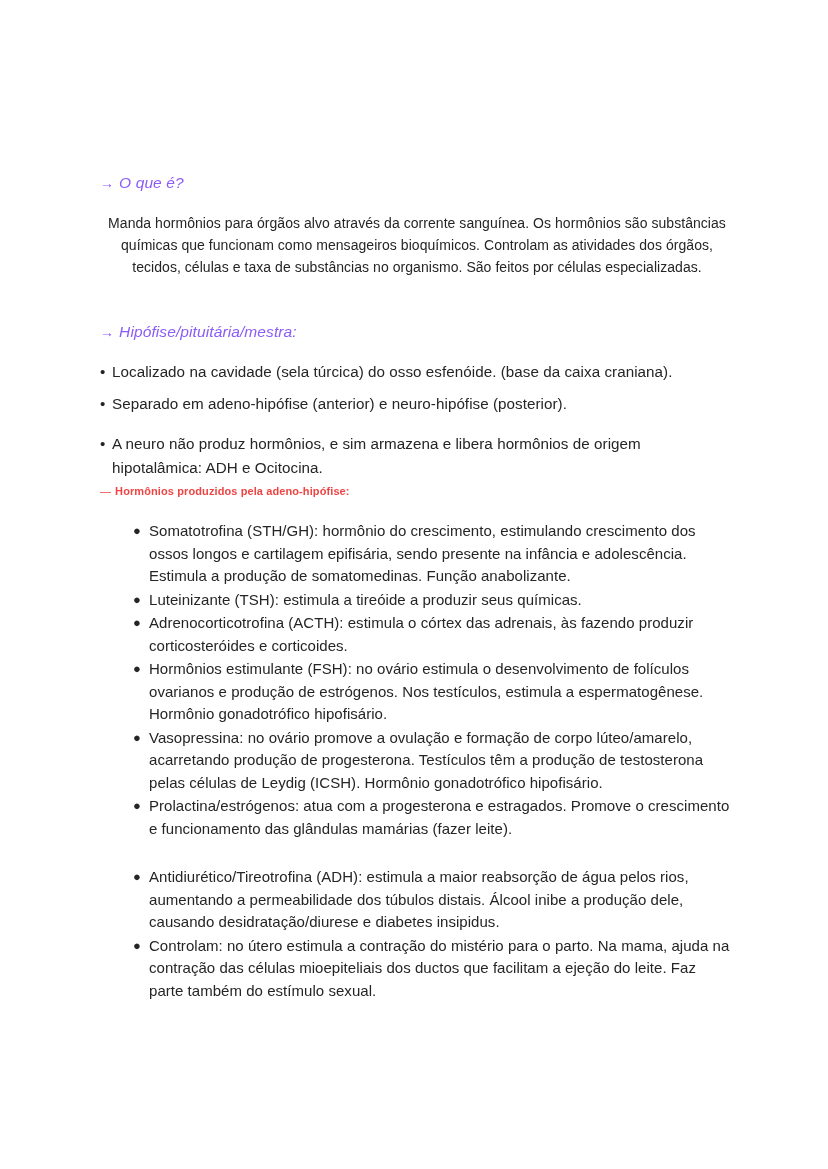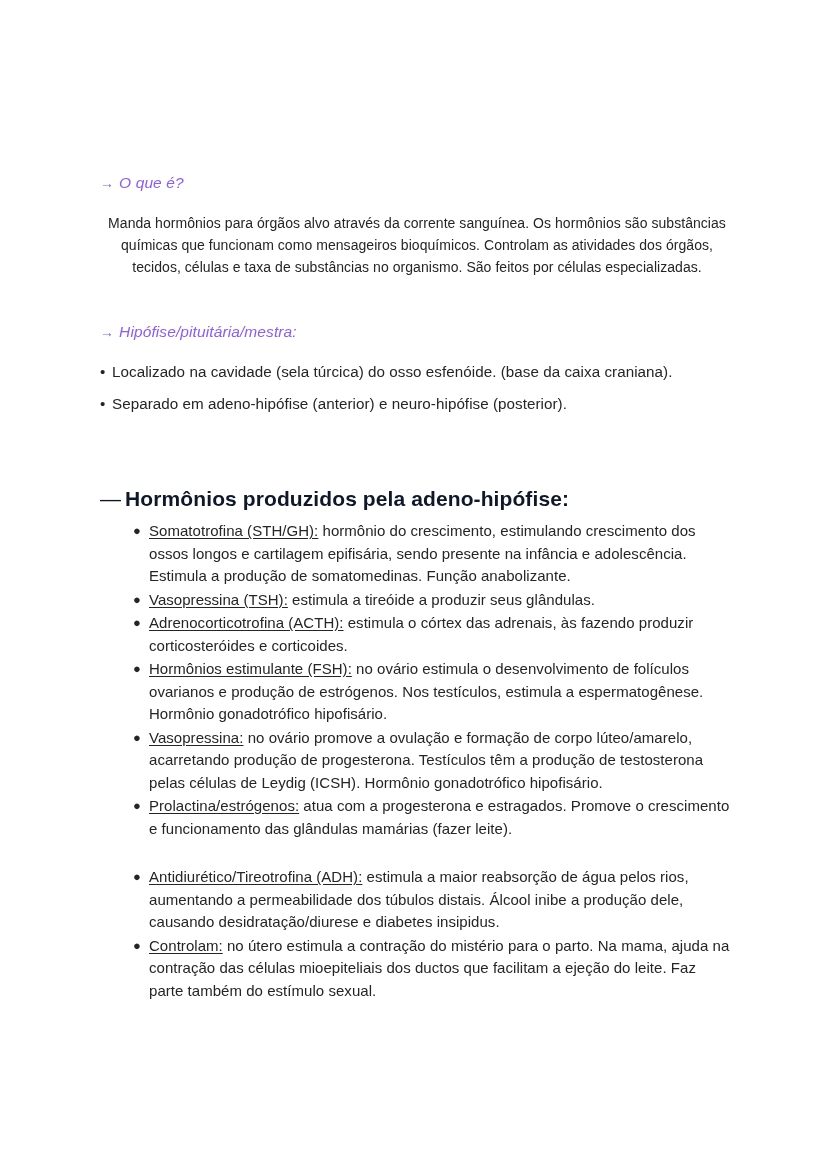--- a/index.html
+++ b/index.html
@@ -72,23 +72,23 @@
     padding-left: 12px;
     text-indent: -12px;
   }
   .dot-item .dot {
     display: inline-block;
     width: 12px;
     text-indent: 0;
   }
 
   .grp-head {
-    font-size: 21px;
+    font-size: 11px;
     font-weight: 700;
-    color: #0f172a;
+    color: #ef4444;
     line-height: 1.5;
     letter-spacing: 0.1px;
   }
   .grp-head .emdash {
     font-weight: 400;
     margin-right: 4px;
   }
 
   
   ul.hlist {
@@ -107,21 +107,20 @@
   }
   ul.hlist > li .blt {
     position: absolute;
     left: 33px;
     top: 0;
     font-size: 13px;
     line-height: 1.62;
     color: #252525;
   }
   .term {
-    text-decoration: underline;
     text-underline-offset: 2px;
   }
 </style>
 </head>
 <body>
 
 <div class="page">
 
 
   <div class="body-col" style="top:172px;">
@@ -137,29 +136,32 @@
   </div>
 
   <div class="body-col" style="top:321px;">
     <div class="sec-head"><span class="arrow">→</span><span>Hipófise/pituitária/mestra:</span></div>
   </div>
 
   <div class="body-col" style="top:372px;margin-top:20px;">
     <div class="dot-item"><span class="dot">•</span><span>Separado em adeno-hipófise (anterior) e neuro-hipófise (posterior).</span></div>
   </div>
 
+  <div class="body-col" style="top:432px;">
+    <div class="dot-item"><span class="dot">•</span><span>A neuro não produz hormônios, e sim armazena e libera hormônios de origem hipotalâmica: ADH e Ocitocina.</span></div>
+  </div>
 
   <div class="body-col" style="top:483px;">
     <div class="grp-head"><span class="emdash">—</span><span>Hormônios produzidos pela adeno-hipófise:</span></div>
   </div>
 
   <div class="body-col" style="top:520px;">
     <ul class="hlist">
       <li><span class="blt">●</span><span class="term">Somatotrofina (STH/GH):</span><span> hormônio do crescimento, estimulando crescimento dos ossos longos e cartilagem epifisária, sendo presente na infância e adolescência. Estimula a produção de somatomedinas. Função anabolizante.</span></li>
-      <li><span class="blt">●</span><span class="term">Vasopressina (TSH):</span><span> estimula a tireóide a produzir seus glândulas.</span></li>
+      <li><span class="blt">●</span><span class="term">Luteinizante (TSH):</span><span> estimula a tireóide a produzir seus químicas.</span></li>
       <li><span class="blt">●</span><span class="term">Adrenocorticotrofina (ACTH):</span><span> estimula o córtex das adrenais, às fazendo produzir corticosteróides e corticoides.</span></li>
       <li><span class="blt">●</span><span class="term">Hormônios estimulante (FSH):</span><span> no ovário estimula o desenvolvimento de folículos ovarianos e produção de estrógenos. Nos testículos, estimula a espermatogênese. Hormônio gonadotrófico hipofisário.</span></li>
       <li><span class="blt">●</span><span class="term">Vasopressina:</span><span> no ovário promove a ovulação e formação de corpo lúteo/amarelo, acarretando produção de progesterona. Testículos têm a produção de testosterona pelas células de Leydig (ICSH). Hormônio gonadotrófico hipofisário.</span></li>
       <li><span class="blt">●</span><span class="term">Prolactina/estrógenos:</span><span> atua com a progesterona e estragados. Promove o crescimento e funcionamento das glândulas mamárias (fazer leite).</span></li>
     </ul>
   </div>
 
 
   <div class="body-col" style="top:866px;">
     <ul class="hlist">

